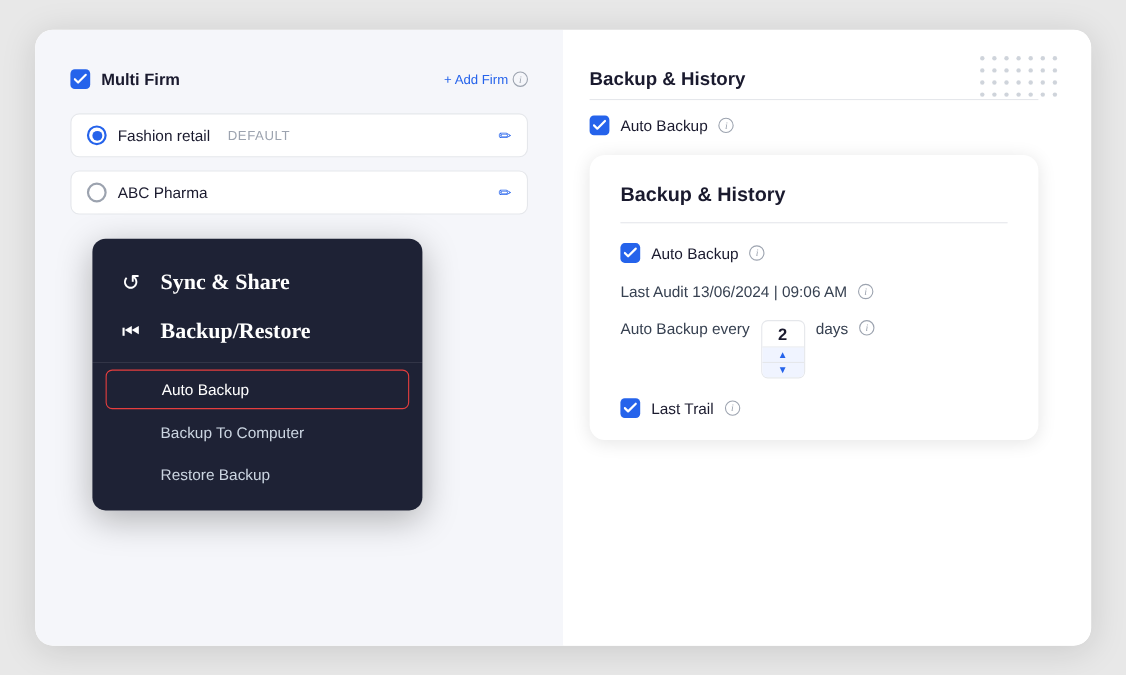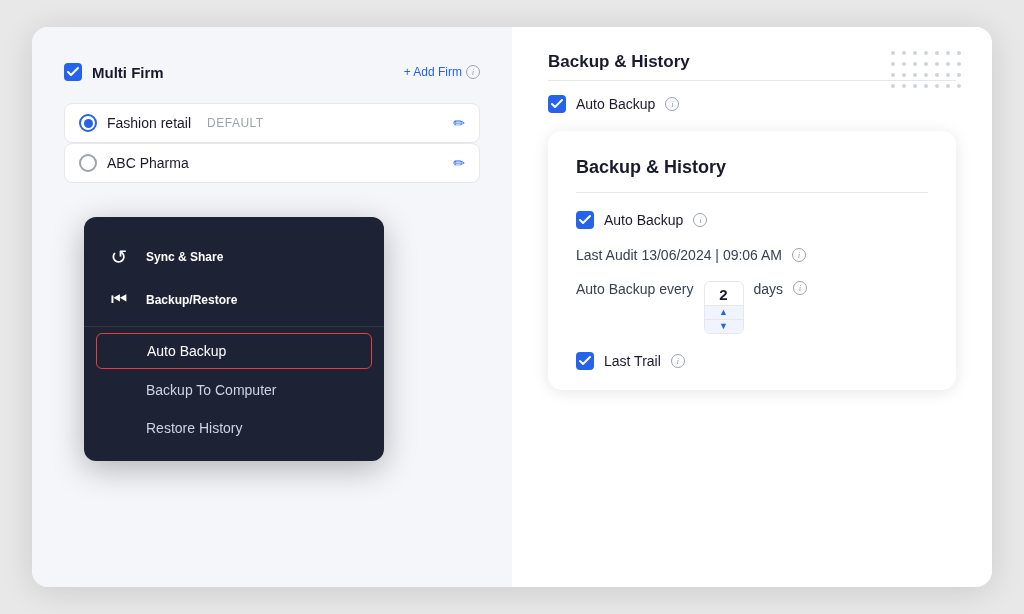--- a/index.html
+++ b/index.html
@@ -86,21 +86,21 @@
       font-family: serif;
     }
 
     
     .firm-row {
       display: flex;
       align-items: center;
       gap: 10px;
       padding: 10px 14px;
       border-radius: 8px;
-      margin-bottom: 0;
+      margin-bottom: 12px;
       background: #fff;
       border: 1.5px solid #e5e7eb;
     }
     .radio-outer {
       width: 18px; height: 18px;
       border-radius: 50%;
       border: 2px solid #2563eb;
       display: flex; align-items: center; justify-content: center;
       flex-shrink: 0;
     }
@@ -153,23 +153,24 @@
       cursor: pointer;
     }
     .menu-icon {
       font-size: 20px;
       color: #fff;
       width: 26px;
       text-align: center;
       flex-shrink: 0;
     }
     .menu-label {
-      font-size: 12px;
+      font-size: 20px;
       font-weight: 600;
       color: #fff;
+      font-family: Liberation Serif, serif;
     }
     .menu-divider {
       border: none;
       border-top: 1px solid rgba(255,255,255,0.09);
       margin: 6px 0;
     }
     .menu-subitem {
       padding: 11px 22px 11px 62px;
       font-size: 14px;
       color: #cbd5e1;
@@ -180,24 +181,24 @@
       border: 1.5px solid #e53e3e;
       border-radius: 6px;
       margin: 2px 12px;
       padding: 9px 22px 9px 50px;
       color: #fff;
     }
 
     
     .right-panel {
       position: absolute;
-      right: 0; top: 0;
+      right: 12px; top: 0;
       width: 480px;
       height: 100%;
-      padding: 25px 36px 24px 36px;
+      padding: 35px 36px 24px 36px;
     }
     .right-title {
       font-size: 17px;
       font-weight: 700;
       color: #1a1a2e;
     }
     .right-divider {
       border: none;
       border-top: 1.5px solid #e5e7eb;
       margin-bottom: 14px;
@@ -379,21 +380,21 @@
     <div class="menu-subitem active">
       <span>Auto Backup</span>
     </div>
 
     <div class="menu-subitem">
       <span>Backup To Computer</span>
     </div>
 
 
     <div class="menu-subitem">
-      <span>Restore History</span>
+      <span>Restore Backup</span>
     </div>
   </div>
 
   <div class="right-panel">
 
     <div style="display:flex;align-items:center;gap:12px;margin-bottom:8px;">
       <span class="right-title">Backup &amp; History</span>
     </div>
     <hr class="right-divider">
 

